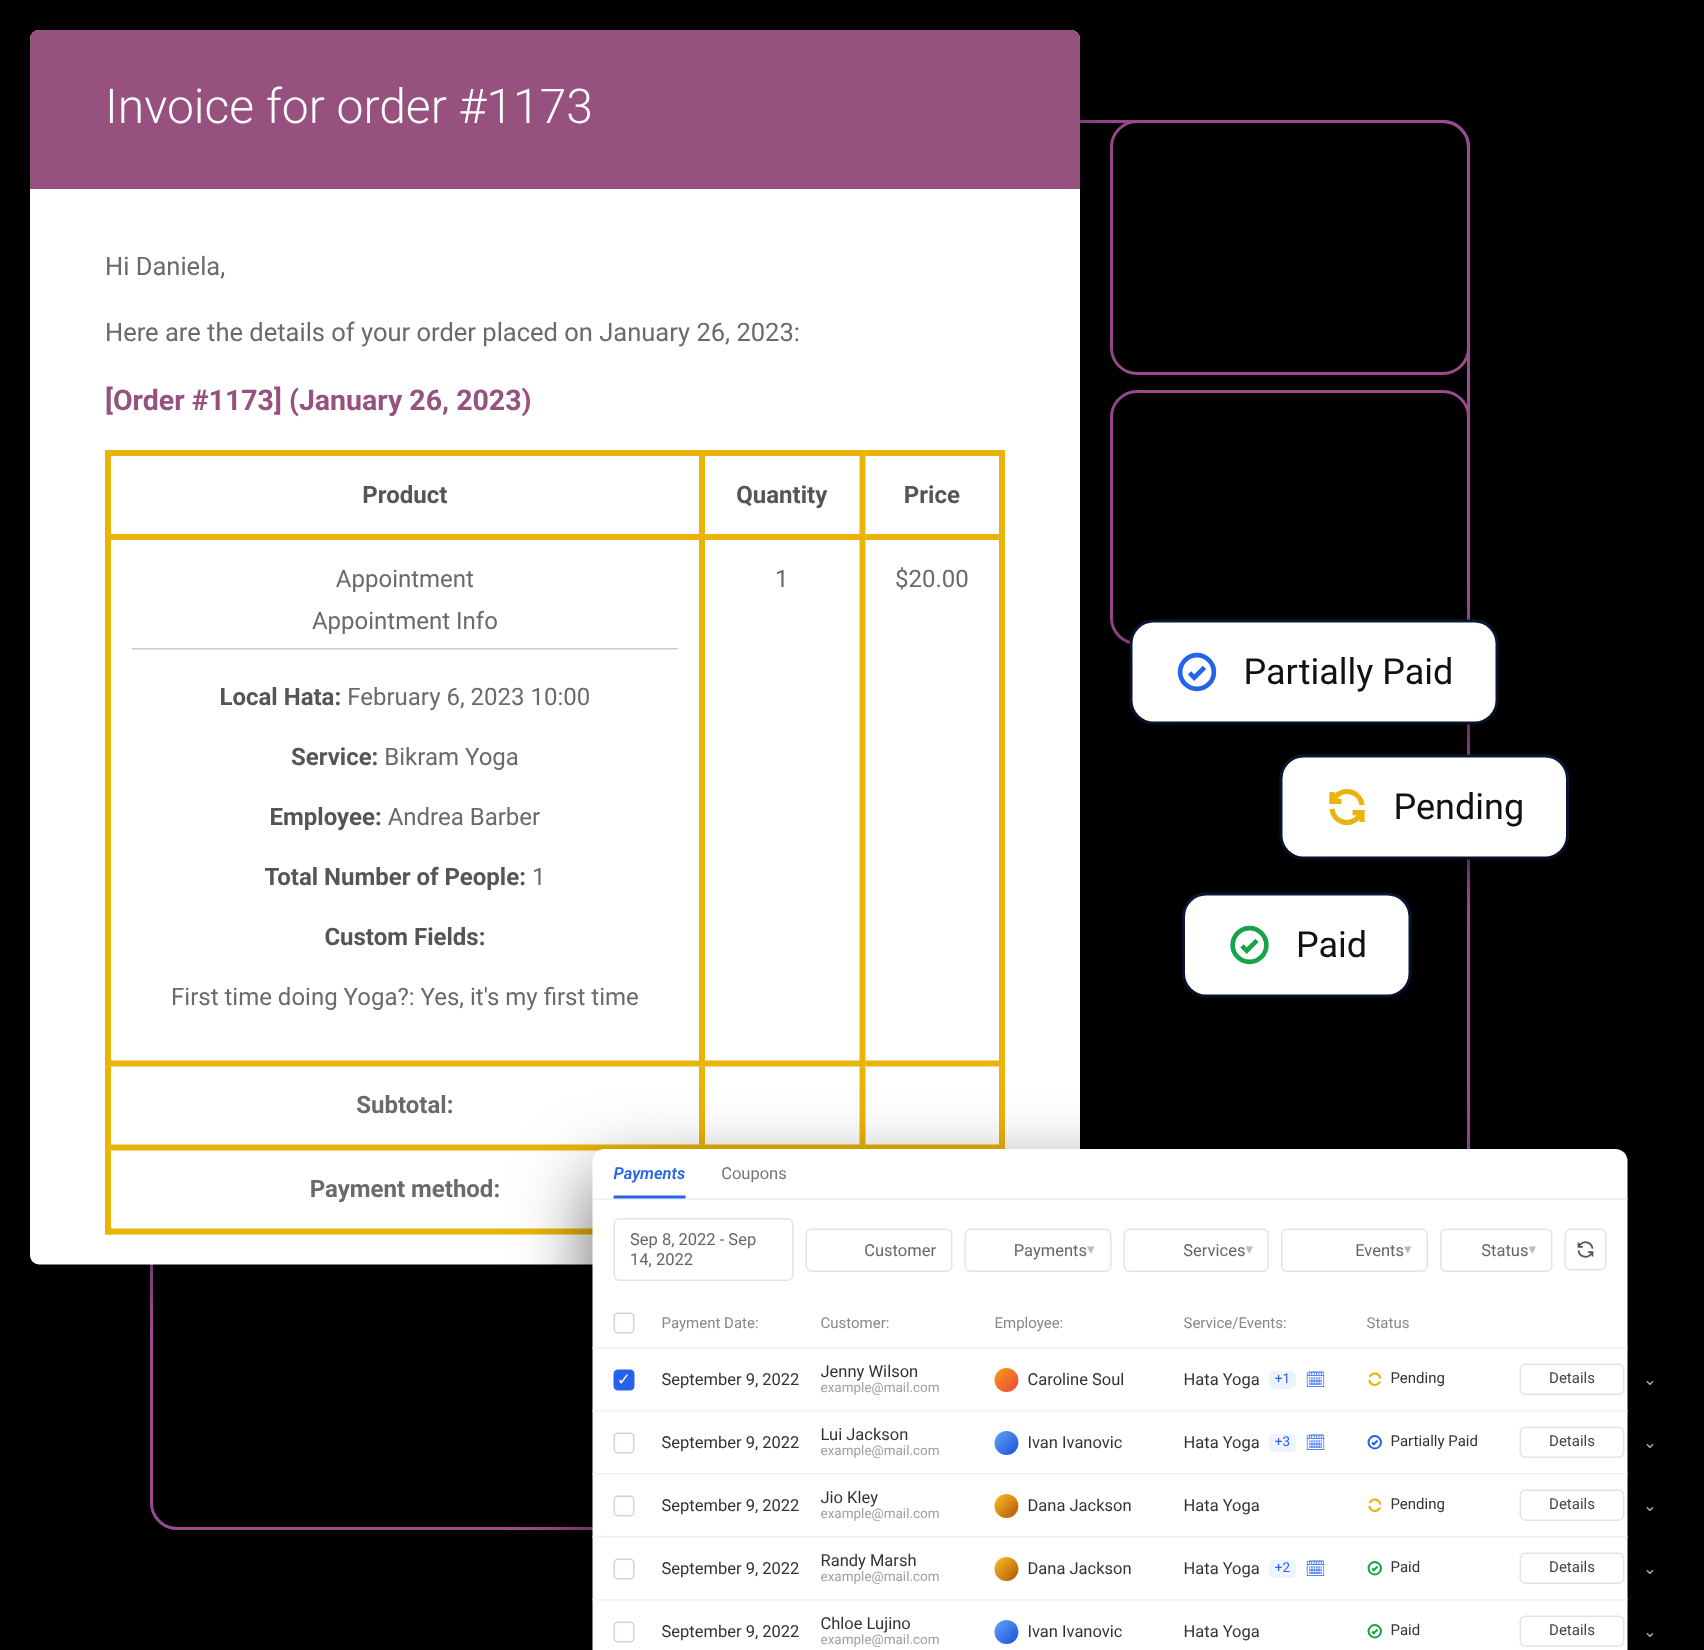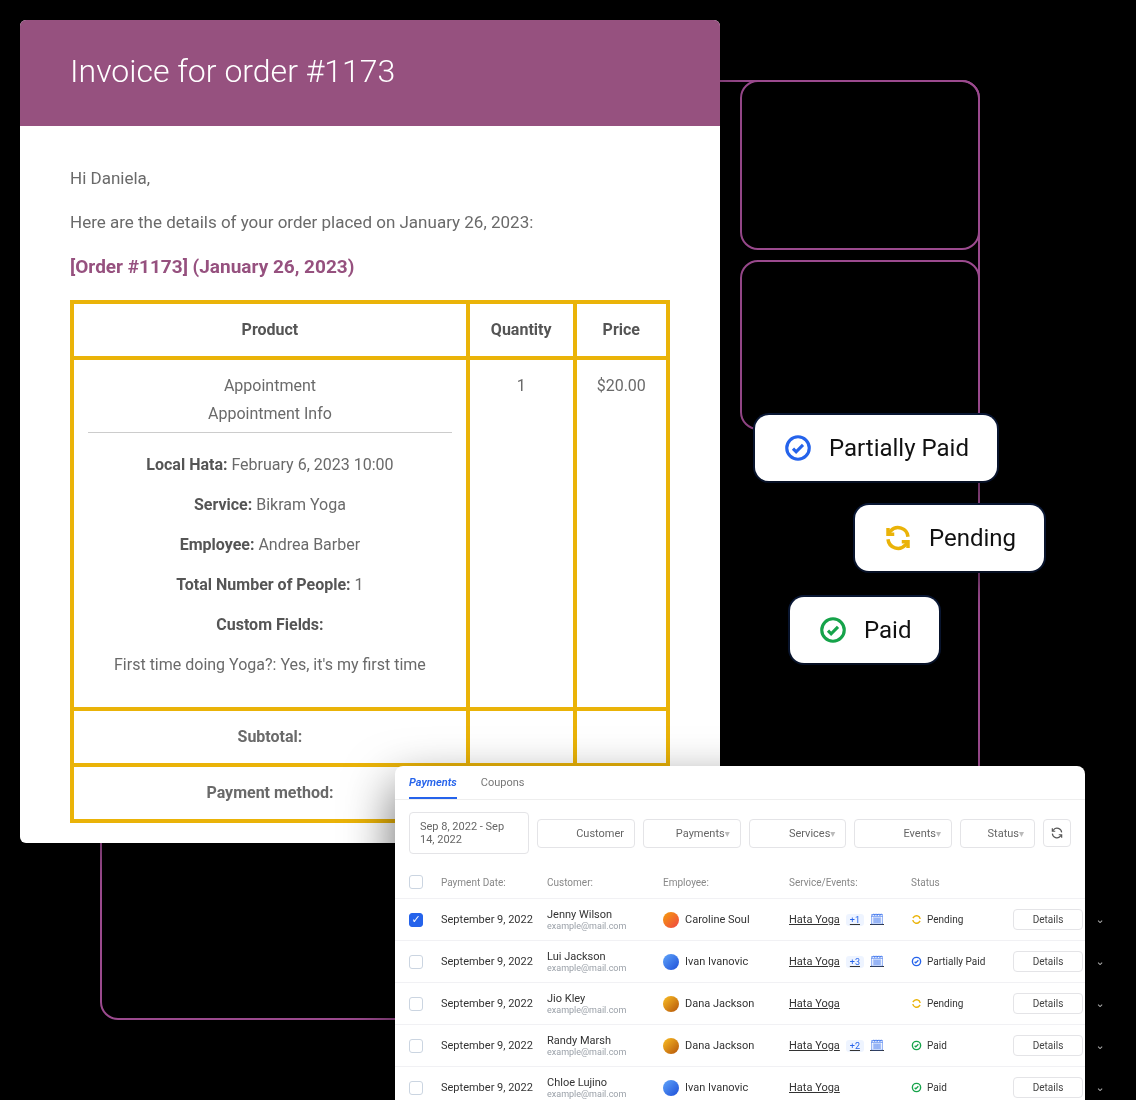--- a/index.html
+++ b/index.html
@@ -47,21 +47,21 @@
 .thead, .trow { display: grid; grid-template-columns: 26px 100px 110px 120px 116px 96px 70px 22px; gap: 6px; align-items: center; padding: 9px 14px; }
 .thead { color: #888; font-size: 10px; }
 .trow { border-top: 1px solid #f1f1f4; }
 .chk { width: 14px; height: 14px; border: 1px solid #cbd5e1; border-radius: 3px; display: inline-flex; align-items: center; justify-content: center; background: #fff; }
 .chk.checked { background: #2563eb; border-color: #2563eb; color: #fff; }
 .cell-sub { color: #9aa0a8; font-size: 9px; }
 .emp { display: flex; align-items: center; gap: 6px; text-align: center; }
 .avatar { width: 16px; height: 16px; border-radius: 50%; background: linear-gradient(135deg,#f59e0b,#ef4444); flex-shrink: 0; }
 .avatar.b { background: linear-gradient(135deg,#60a5fa,#1d4ed8); }
 .avatar.c { background: linear-gradient(135deg,#fbbf24,#b45309); }
-.svc { display: flex; align-items: center; gap: 6px; text-decoration: underline; }
+.svc { display: flex; align-items: center; gap: 6px; }
 .svc-badge { background: #eef4ff; color: #2563eb; font-size: 9px; padding: 1px 4px; border-radius: 3px; }
 .cal-icon { color: #2563eb; font-size: 11px; }
 .status { display: flex; align-items: center; gap: 5px; font-size: 10px; }
 .details-btn { border: 1px solid #e4e4e7; border-radius: 4px; padding: 4px 10px; background: #fff; font-size: 10px; color: #444; cursor: pointer; text-align: center; }
 .expand { color: #aaa; text-align: center; cursor: pointer; }
 </style>
 </head>
 <body>
 
 <div class="deco-frame deco1"></div>

